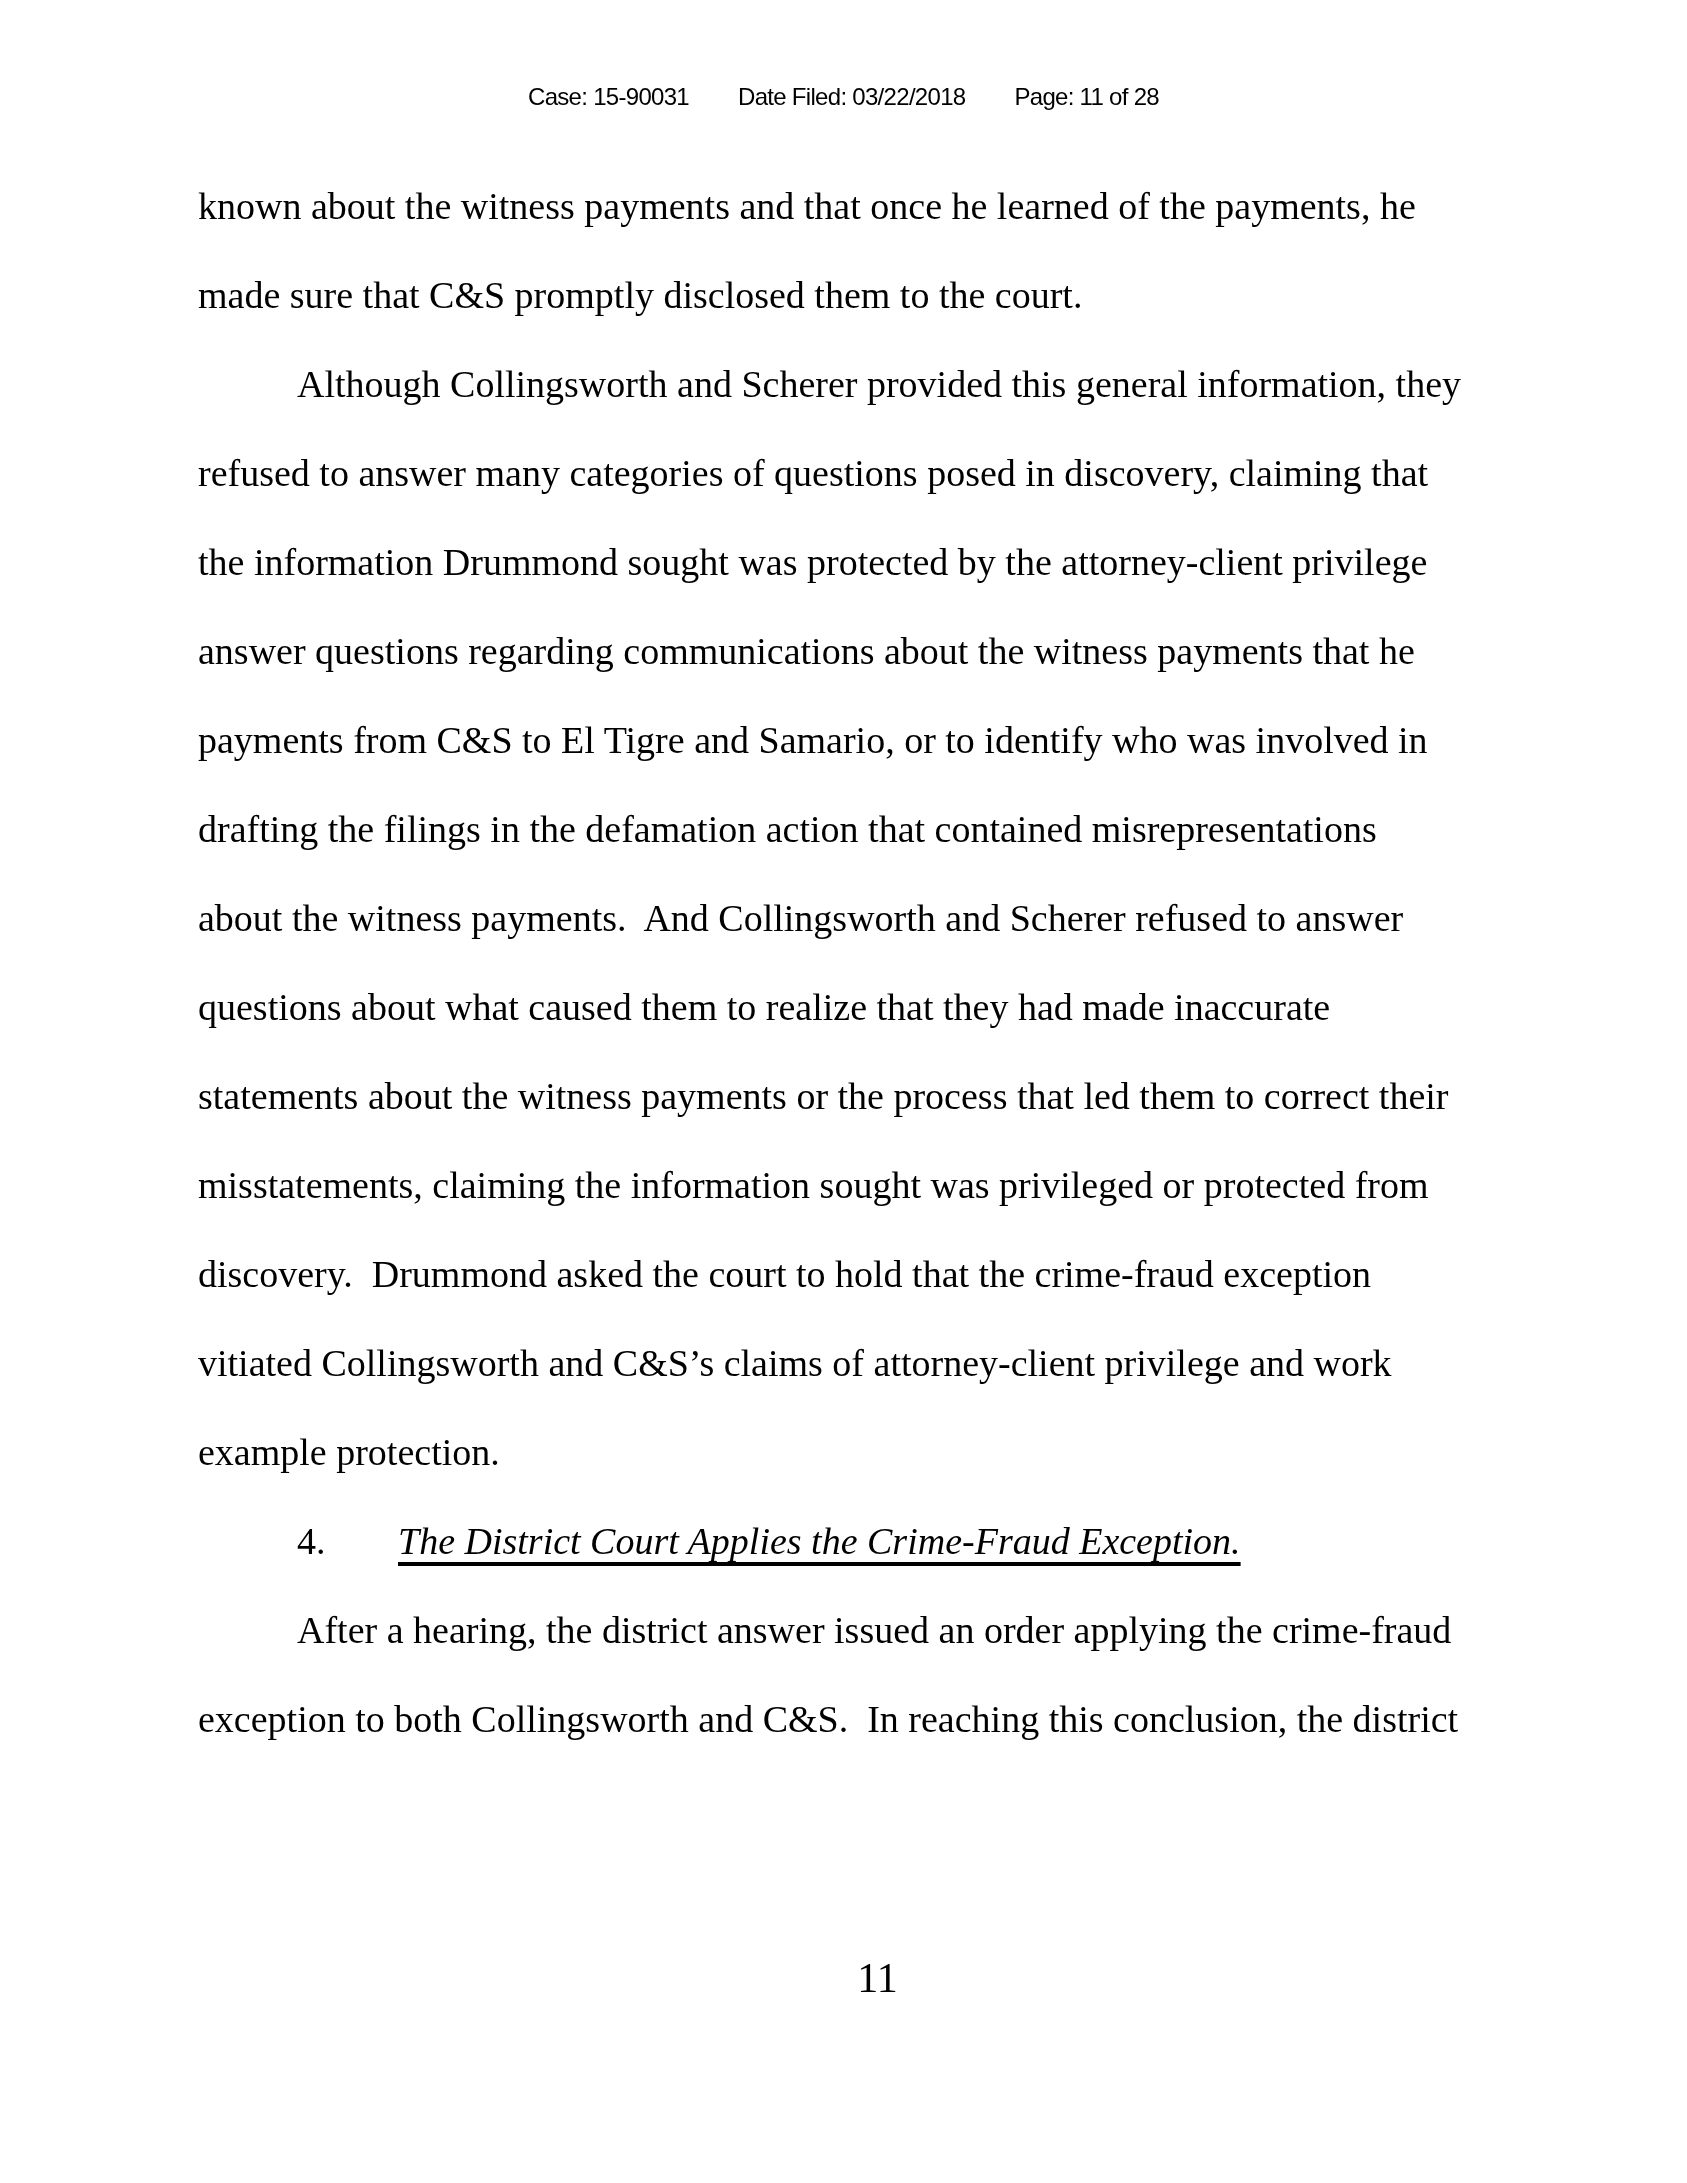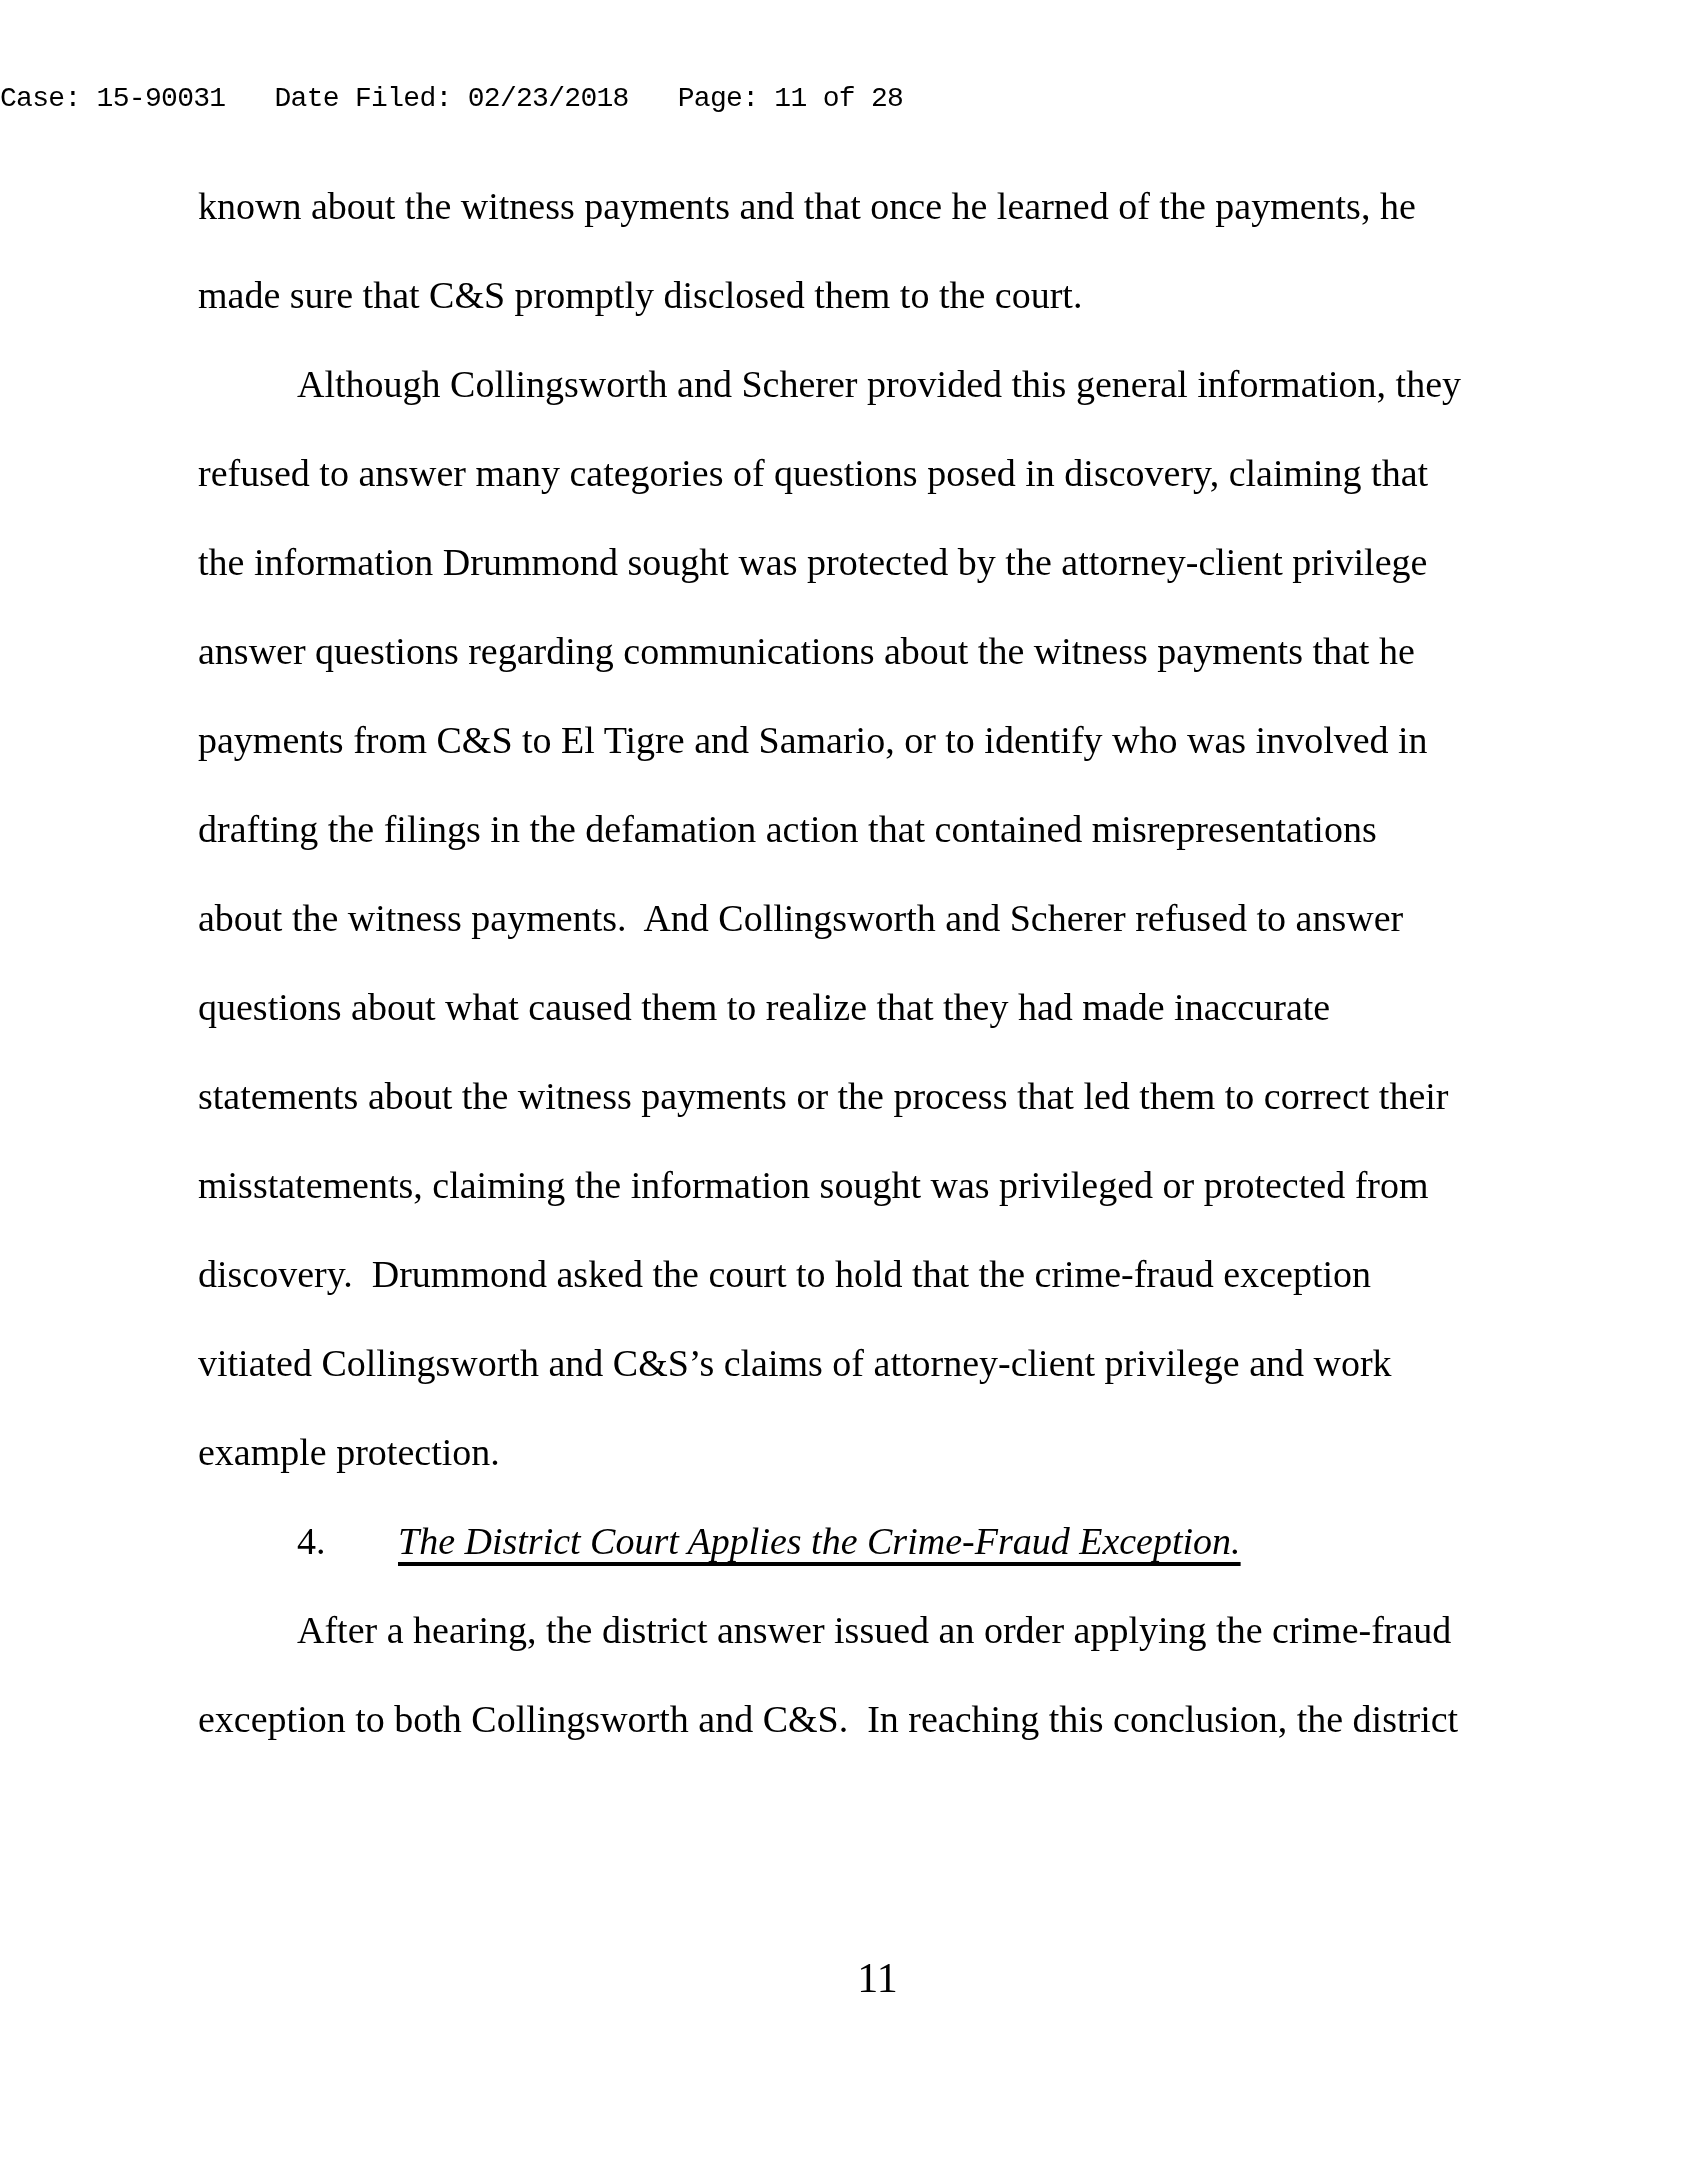--- a/index.html
+++ b/index.html
@@ -15,24 +15,24 @@
     color: #000000;
     font-family: "Liberation Serif", serif;
     overflow: hidden;
   }
   .stamp-header {
     position: absolute;
     top: 83px;
     left: 0;
     width: 100%;
     display: flex;
-    justify-content: flex-start;
+    justify-content: center;
     gap: 49px;
-    font-family: Liberation Mono, monospace;
-    font-size: 28px;
+    font-family: Liberation Sans, sans-serif;
+    font-size: 24px;
     letter-spacing: -0.7px;
     white-space: pre;
   }
   .doc-body {
     position: absolute;
     top: 162px;
     left: 198px;
     width: 1297px;
     font-size: 38px;
     line-height: 89px;
@@ -66,21 +66,21 @@
     padding-left: 34px;
   }
 </style>
 </head>
 <body>
 
 <div class="page">
 
   <div class="stamp-header">
     <span>Case: 15-90031</span>
-    <span>Date Filed: 02/23/2018</span>
+    <span>Date Filed: 03/22/2018</span>
     <span>Page: 11 of 28</span>
   </div>
 
   <div class="doc-body">
       <div class="line">known about the witness payments and that once he learned of the payments, he</div>
       <div class="line">made sure that C&amp;S promptly disclosed them to the court.</div>
       <div class="line indent">Although Collingsworth and Scherer provided this general information, they</div>
       <div class="line">refused to answer many categories of questions posed in discovery, claiming that</div>
       <div class="line">the information Drummond sought was protected by the attorney-client privilege</div>
       <div class="line">answer questions regarding communications about the witness payments that he</div>

